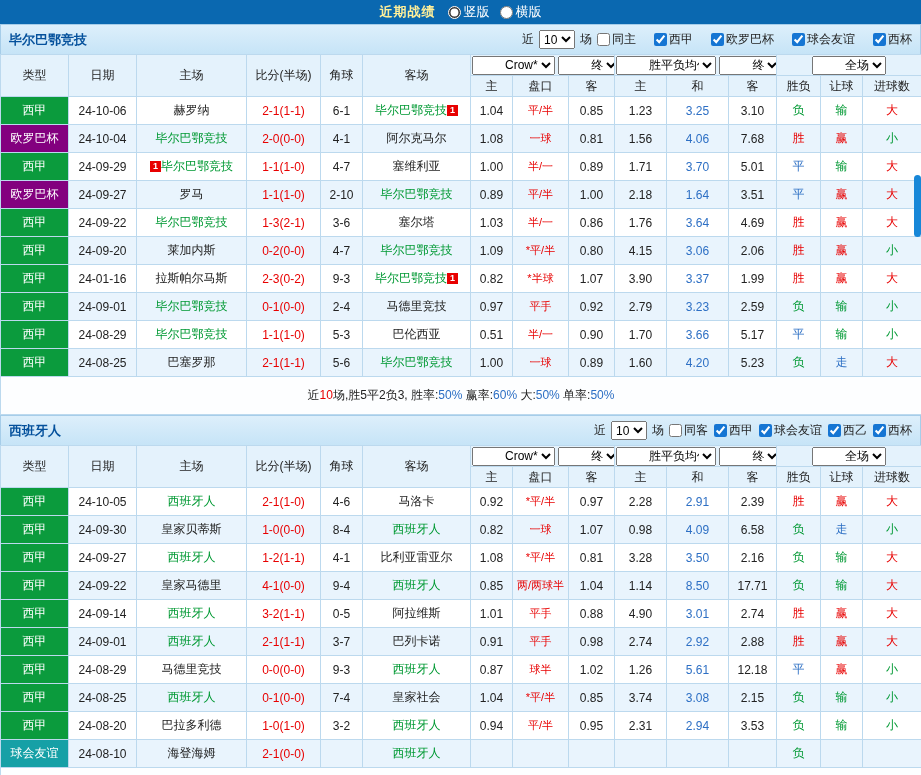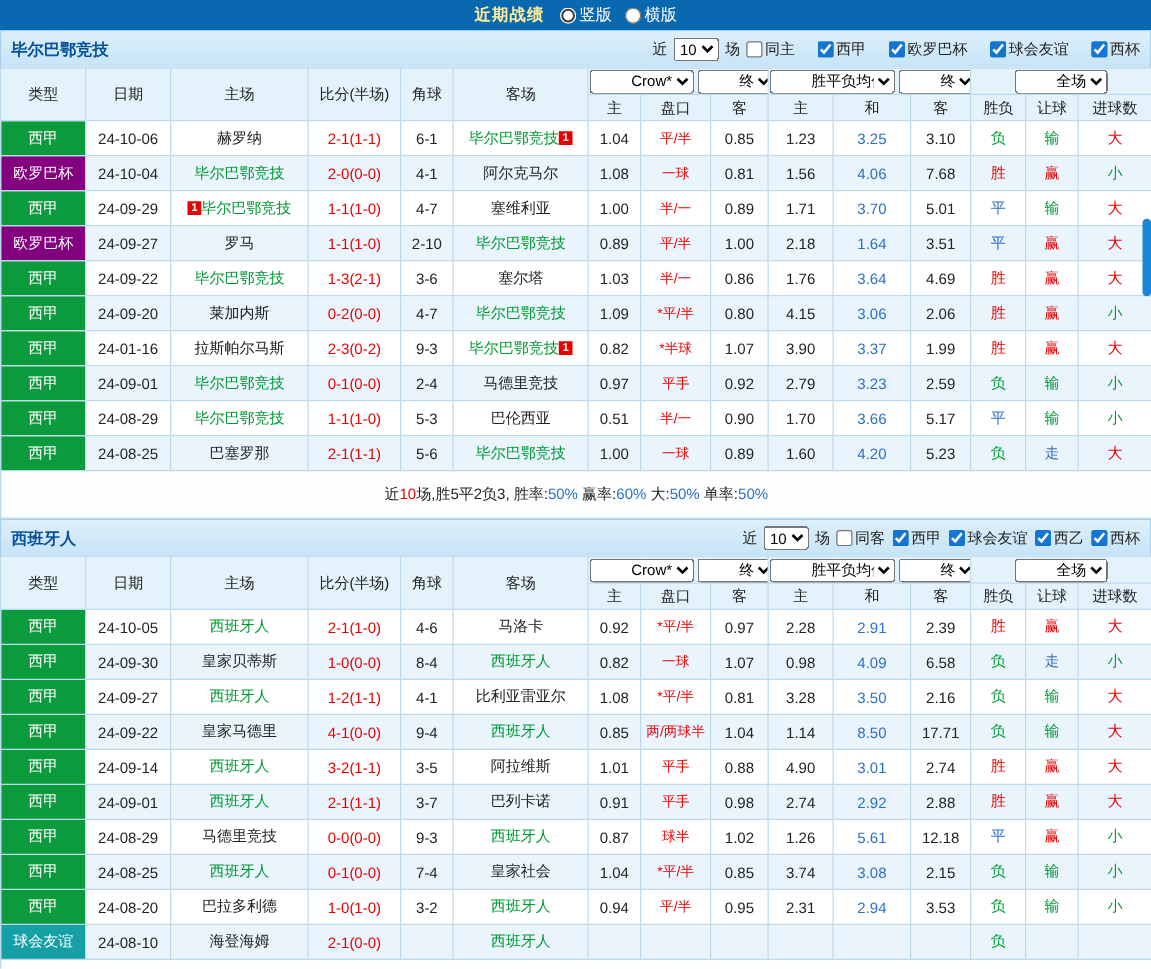--- a/index.html
+++ b/index.html
@@ -477,21 +477,21 @@
         <td>17.71</td>
         <td class="c-green">负</td>
         <td class="c-green">输</td>
         <td class="c-red">大</td>
       </tr>
       <tr>
         <td class="type lg-liga">西甲</td>
         <td>24-09-14</td>
         <td><span class="team-hl">西班牙人</span></td>
         <td class="c-red">3-2(1-1)</td>
-        <td>3-5</td>
+        <td>0-5</td>
         <td><span>阿拉维斯</span></td>
         <td>1.01</td>
         <td class="c-red hcap">平手</td>
         <td>0.88</td>
         <td>4.90</td>
         <td class="c-blue">3.01</td>
         <td>2.74</td>
         <td class="c-red">胜</td>
         <td class="c-red">赢</td>
         <td class="c-red">大</td>

